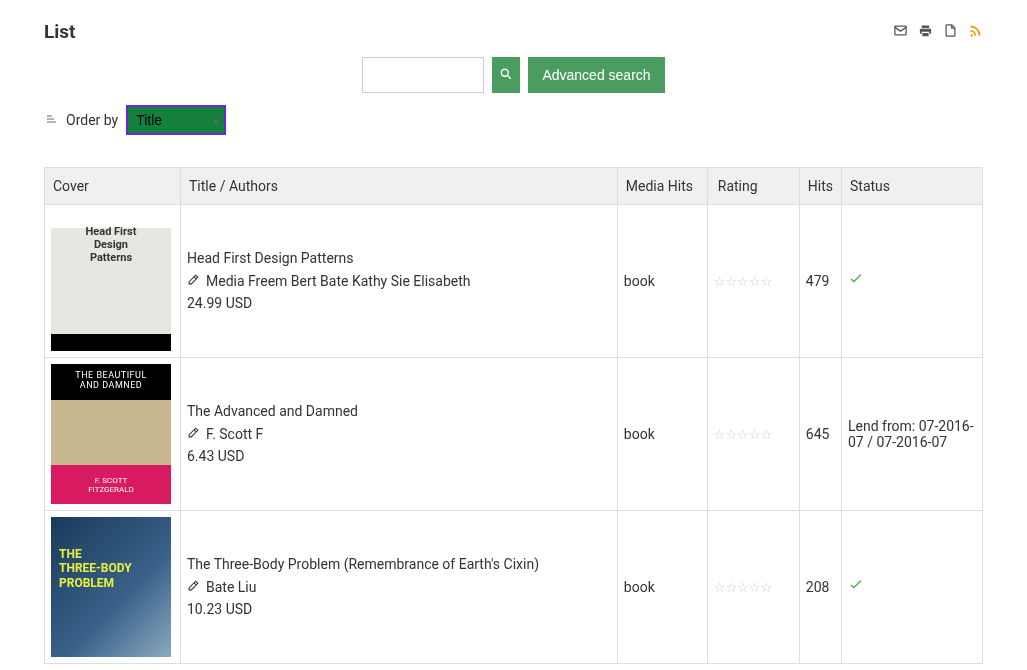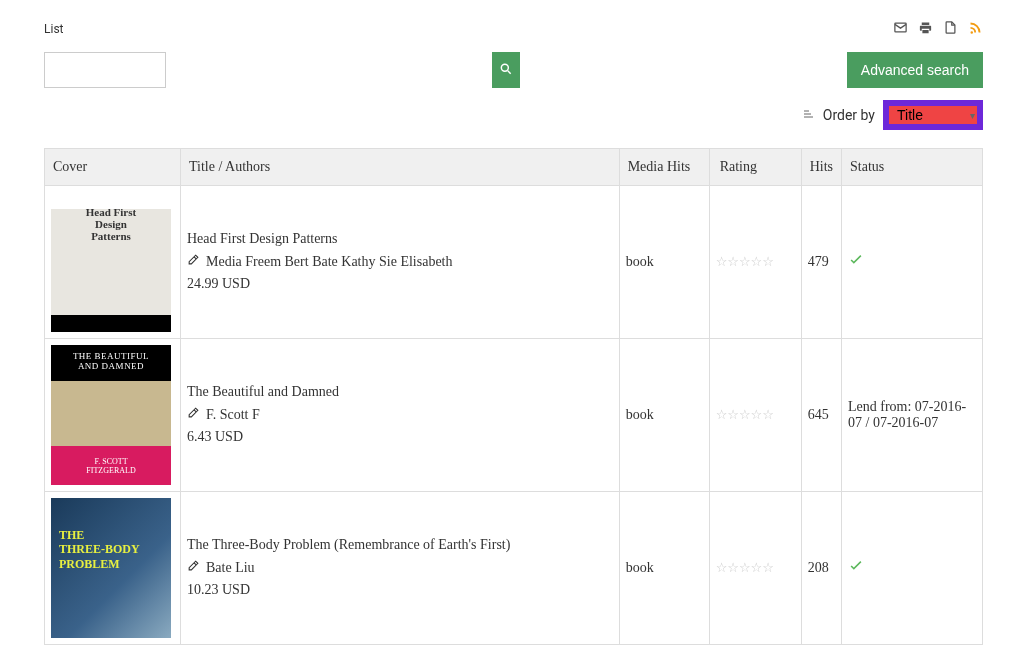--- a/index.html
+++ b/index.html
@@ -10,35 +10,35 @@
       background: #fff;
       padding: 20px 44px;
     }
     .top-row {
       display: flex;
       justify-content: space-between;
       align-items: center;
       margin-bottom: 14px;
     }
     .page-title {
-      font-size: 12px;
-      font-weight: 400;
+      font-size: 19px;
+      font-weight: 700;
       color: #333;
     }
     .top-icons {
       display: flex;
       gap: 10px;
       align-items: center;
     }
     .top-icons svg { width: 15px; height: 15px; }
     .top-icons .icon { color: #555; cursor: pointer; }
     .top-icons .icon.rss { color: #f39c12; }
     .search-row {
       display: flex;
-      justify-content: space-between;
+      justify-content: center;
       align-items: center;
       gap: 8px;
       margin-bottom: 12px;
     }
     .search-input {
       height: 36px;
       width: 122px;
       border: 1px solid #ccc;
       padding: 0 8px;
       font-size: 14px;
@@ -59,53 +59,52 @@
       height: 36px;
       background: #4a9d5f;
       color: #fff;
       border: none;
       padding: 0 14px;
       font-size: 14px;
       cursor: pointer;
     }
     .orderby-row {
       display: flex;
-      justify-content: flex-end;
+      justify-content: flex-start;
       align-items: center;
       gap: 8px;
-      margin-bottom: 18px;
+      margin-bottom: 32px;
     }
     .orderby-label { color: #333; font-size: 14px; }
     .sort-icon { color: #666; font-size: 13px; }
     .orderby-select {
       height: 30px;
       width: 100px;
-      border: 6px solid #6d28d9;
+      border: 2px solid #6d28d9;
       padding: 0 20px 0 8px;
       font-size: 14px;
       appearance: none;
-      background: #ef4444;
+      background: #15803d;
       position: relative;
     }
     .select-wrap { position: relative; }
     .select-wrap::after {
       content: "▾";
       position: absolute;
       right: 8px;
       top: 50%;
       transform: translateY(-50%);
       font-size: 10px;
       color: #666;
       pointer-events: none;
     }
     table {
       width: 100%;
       border-collapse: collapse;
       border: 1px solid #ddd;
-      font-family: Liberation Serif, serif;
     }
     thead th {
       background: #f0f0f0;
       text-align: left;
       font-weight: 400;
       font-size: 14px;
       padding: 10px 8px;
       border: 1px solid #ddd;
       color: #333;
     }
@@ -284,21 +283,21 @@
         <td>479</td>
         <td><span class="check-icon"><svg viewBox="0 0 24 24" fill="currentColor">
               <path d="M2 12l6 6L22 4l-2-2L8 14l-4-4z"></path>
             </svg></span></td>
       </tr>
       <tr>
         <td class="col-cover">
           <div class="cover-img cover-2"></div>
         </td>
         <td class="title-cell">
-          <div>The Beautiful and Damned</div>
+          <div>The Advanced and Damned</div>
           <div class="author-line">
             <span class="edit-icon"><svg viewBox="0 0 24 24" fill="none" stroke="currentColor" stroke-width="2">
                 <path d="M4 20h4L20 8l-4-4L4 16v4z"></path>
                 <path d="M13 7l4 4"></path>
               </svg></span>
             <span>F. Scott F</span>
           </div>
           <div>6.43 USD</div>
         </td>
         <td>book</td>
@@ -306,21 +305,21 @@
           <div class="rating-stars">☆☆☆☆☆</div>
         </td>
         <td>645</td>
         <td><span>Lend from: 07-2016-07 / 07-2016-07</span></td>
       </tr>
       <tr>
         <td class="col-cover">
           <div class="cover-img cover-3"></div>
         </td>
         <td class="title-cell">
-          <div>The Three-Body Problem (Remembrance of Earth's First)</div>
+          <div>The Three-Body Problem (Remembrance of Earth's Cixin)</div>
           <div class="author-line">
             <span class="edit-icon"><svg viewBox="0 0 24 24" fill="none" stroke="currentColor" stroke-width="2">
                 <path d="M4 20h4L20 8l-4-4L4 16v4z"></path>
                 <path d="M13 7l4 4"></path>
               </svg></span>
             <span>Bate Liu</span>
           </div>
           <div>10.23 USD</div>
         </td>
         <td>book</td>

